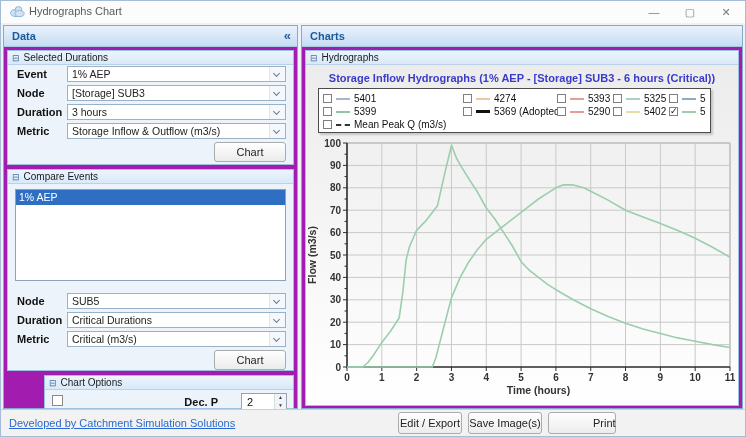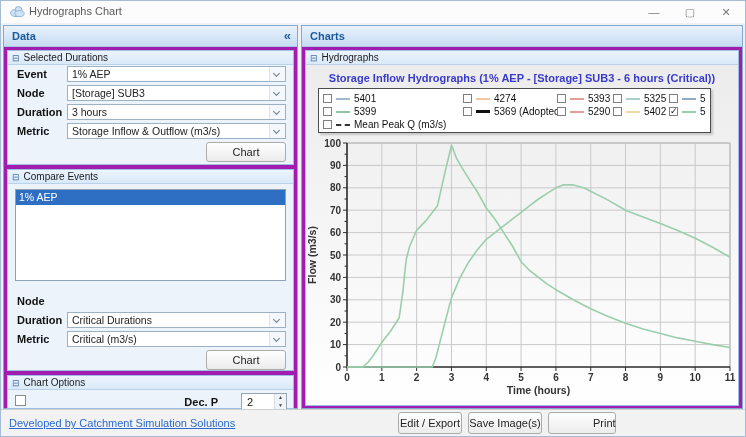--- a/index.html
+++ b/index.html
@@ -23,21 +23,21 @@
   .group-header{height:13px;background:linear-gradient(#ecf4fd,#d9e9f8);border-bottom:1px solid #b9d2ea;font-size:10px;font-weight:normal;color:#1b1b1b;line-height:13px;padding-left:4px;}
   .collapse-glyph{color:#47719f;font-size:9px;margin-right:4px;}
   .group-body{position:absolute;left:0;right:0;top:14px;bottom:0;}
   
   .row{position:absolute;left:7px;right:7px;height:16px;}
   .row .lbl{position:absolute;left:2px;top:2px;font-size:11px;font-weight:bold;color:#111;}
   .combo{position:absolute;left:52px;right:0;top:0;bottom:0;background:#fff;border:1px solid #9db1c5;box-sizing:border-box;}
   .combo-val{position:absolute;left:4px;top:1px;right:18px;font-size:10.5px;color:#222;white-space:nowrap;overflow:hidden;}
   .combo-arrow{position:absolute;right:0;top:0;bottom:0;width:15px;background:#f4f8fc;border-left:1px solid #dce4ec;}
   .chev{position:absolute;left:4px;top:4px;width:4px;height:4px;border:solid #6b7c8d;border-width:0 1.4px 1.4px 0;transform:rotate(45deg);}
-  .chart-btn{position:absolute;right:7px;width:80px;height:20px;background:linear-gradient(#ffffff,#ebebeb);border:1px solid #ababab;border-radius:3px;font-size:11px;color:#222;text-align:center;line-height:18px;box-sizing:border-box;}
+  .chart-btn{position:absolute;right:7px;width:72px;height:20px;background:linear-gradient(#ffffff,#ebebeb);border:1px solid #ababab;border-radius:3px;font-size:11px;color:#222;text-align:center;line-height:18px;box-sizing:border-box;}
   
   .listbox{position:absolute;left:7px;right:7px;top:5px;height:90px;background:#fff;border:1px solid #8fa2b5;overflow:hidden;}
   .listbox div{height:15px;font-size:10.5px;line-height:15px;padding-left:3px;color:#222;}
   .listbox div.sel{background:#2e6fc4;color:#fff;}
   
   .cb{position:absolute;left:7px;top:5px;width:11px;height:11px;background:#fff;border:1px solid #8a8a8a;box-sizing:border-box;}
   .cb-label{position:absolute;left:23px;top:5px;font-size:11px;color:#111;}
   .decp-label{position:absolute;right:75px;top:6px;font-size:11px;font-weight:bold;color:#111;}
   .spinner{position:absolute;right:6px;top:3px;width:46px;height:17px;background:#fff;border:1px solid #93a5b5;box-sizing:border-box;}
   .spin-val{position:absolute;left:5px;top:2px;font-size:11px;color:#111;}
@@ -136,20 +136,26 @@
       <div class="group" style="top:123px;height:202px;">
         <div class="group-header">
           <span class="collapse-glyph">⊟</span><span>Compare Events</span>
         </div>
         <div class="group-body">
           <div class="listbox" id="compare-list">
               <div class="sel">1% AEP</div>
             </div>
           <div class="row" style="top:109px;">
             <span class="lbl">Node</span>
+            <div class="combo">
+              <span class="combo-val">SUB5</span>
+              <span class="combo-arrow">
+                  <i class="chev"></i>
+                </span>
+            </div>
           </div>
           <div class="row" style="top:128px;">
             <span class="lbl">Duration</span>
             <div class="combo">
               <span class="combo-val">Critical Durations</span>
               <span class="combo-arrow">
                   <i class="chev"></i>
                 </span>
             </div>
           </div>
@@ -159,21 +165,21 @@
               <span class="combo-val">Critical (m3/s)</span>
               <span class="combo-arrow">
                   <i class="chev"></i>
                 </span>
             </div>
           </div>
           <div class="chart-btn" style="top:166px;">Chart</div>
         </div>
       </div>
 
-      <div class="group" style="top:329px;height:34px;">
+      <div class="group" style="top:329px;height:34px;margin-left:37px;">
         <div class="group-header">
           <span class="collapse-glyph">⊟</span><span>Chart Options</span>
         </div>
         <div class="group-body">
           <span class="cb"></span>
           <span class="decp-label">Dec. P</span>
           <div class="spinner">
             <span class="spin-val">2</span>
             <span class="spin-btns">
               <span style="top:0;">▲</span>

